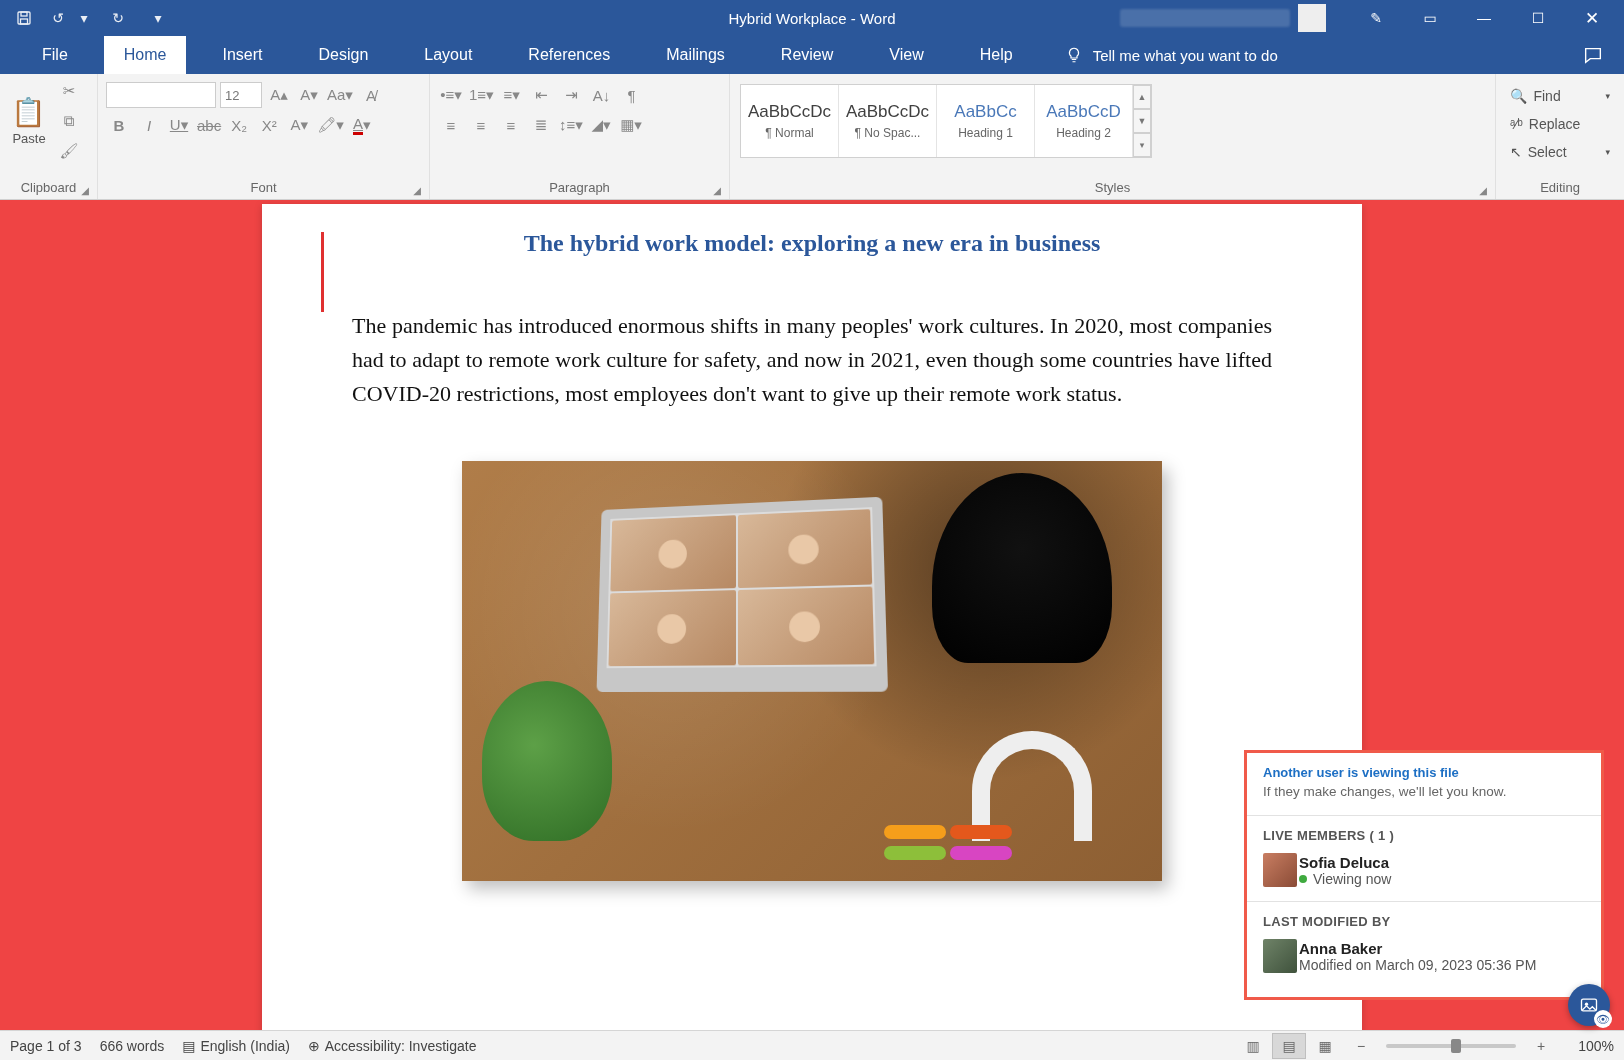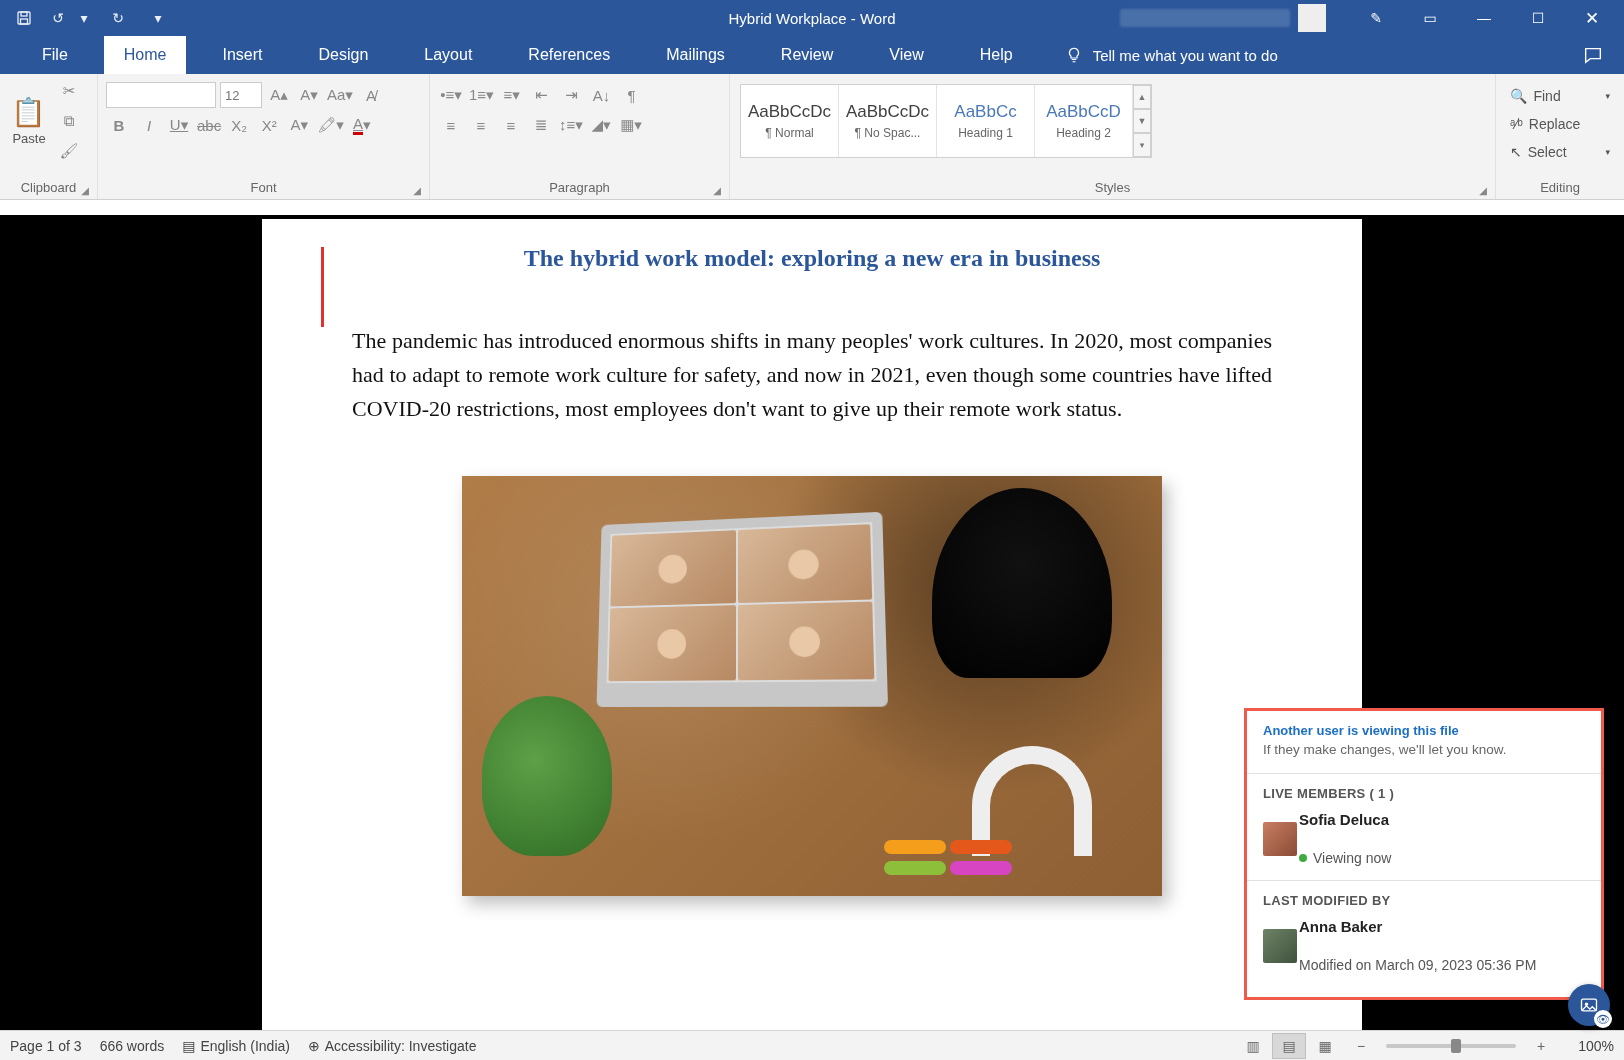--- a/index.html
+++ b/index.html
@@ -46,21 +46,21 @@
 .styles-gal .sitem .prev { font-size: 17px; color: #404040; white-space: nowrap; }
 .styles-gal .sitem.head .prev { color: #4a78b8; }
 .styles-gal .scroll { display: flex; flex-direction: column; width: 18px; }
 .styles-gal .scroll div { flex: 1; border: 1px solid #d0d0d0; display: flex; align-items: center; justify-content: center; font-size: 9px; color: #777; background: #f5f5f5; cursor: pointer; }
 
 
 .editing .eitem { display: flex; align-items: center; gap: 6px; height: 24px; padding: 0 6px; font-size: 14px; color: #555; cursor: pointer; }
 .ribbon .collapse { position: absolute; right: 8px; bottom: 6px; font-size: 18px; color: #888; }
 
 
-.docarea { position: absolute; top: 200px; bottom: 30px; left: 0; right: 0; background: #000000; overflow: hidden; margin-top: 15px; }
+.docarea { position: absolute; top: 200px; bottom: 30px; left: 0; right: 0; background: #ef4444; overflow: hidden; }
 .page { background: #fff; margin: 4px auto 0; width: 1100px; height: 100%; box-shadow: 0 2px 8px rgba(0,0,0,.18); padding: 26px 90px 0; position: relative; }
 .doctitle { text-align: center; color: #2b579a; font-family: Georgia, serif; font-size: 24px; font-weight: 700; margin-bottom: 52px; }
 .redmark { position: absolute; left: 59px; top: 28px; width: 3px; height: 80px; background: #e03030; }
 .para { font-family: Georgia, 'Times New Roman', serif; font-size: 22px; line-height: 1.55; color: #111; text-align: justify; margin-bottom: 50px; }
 .docimg { width: 700px; height: 420px; margin: 0 auto; box-shadow: 6px 8px 16px rgba(0,0,0,.25); position: relative; overflow: hidden; background: linear-gradient(135deg,#b07d49 0%, #a06f3e 45%, #8d5f33 100%); }
 .docimg::before { content: ""; position: absolute; inset: 0; background: radial-gradient(circle at 30% 35%, rgba(255,255,255,.12), transparent 40%), radial-gradient(circle at 75% 25%, rgba(0,0,0,.45), transparent 35%); }
 .laptop { position: absolute; left: 130px; top: 40px; width: 290px; height: 190px; background: #dcdcdc; border: 10px solid #c7c7c7; border-bottom-width: 24px; border-radius: 6px; display: grid; grid-template: 1fr 1fr / 1fr 1fr; gap: 2px; padding: 2px; transform: perspective(700px) rotateX(8deg) rotateY(-10deg); }
 .laptop div { background: linear-gradient(135deg,#d8b899,#b78963); border-radius: 2px; display: flex; align-items: center; justify-content: center; }
 .laptop div::after { content: ""; width: 30px; height: 30px; background: #e9c8a7; border-radius: 50%; }
 .lamp { position: absolute; right: 50px; top: 12px; width: 180px; height: 190px; background: radial-gradient(circle at 50% 40%, #111, #000); border-radius: 50% 50% 20% 20% / 60% 60% 30% 30%; }
@@ -73,21 +73,21 @@
 
 .notif { position: absolute; right: 20px; bottom: 60px; width: 360px; background: #fff; border: 3px solid #f05a4a; padding: 12px 16px 10px; font-size: 14px; z-index: 50; }
 .notif h3 { color: #1d6fc4; font-size: 13px; font-weight: 600; margin-bottom: 4px; }
 .notif .sub { color: #666; font-size: 13.5px; margin-bottom: 16px; }
 .notif hr { border: none; border-top: 1px solid #e2e2e2; margin: 6px -16px 12px; }
 .notif .sec { color: #555; font-size: 13px; font-weight: 700; letter-spacing: .3px; margin-bottom: 10px; }
 .notif .member { display: flex; align-items: center; gap: 2px; margin-bottom: 14px; }
 .notif .member .av { width: 34px; height: 34px; border-radius: 2px; background: linear-gradient(135deg,#c97e62,#8a4b36); }
 .notif .member .av.b { background: linear-gradient(135deg,#6f8368,#3f523c); }
 .notif .member .info .nm { font-weight: 700; color: #222; font-size: 15px; }
-.notif .member .info .st { color: #555; font-size: 14px; display: flex; align-items: center; gap: 6px; margin-top: 22px; }
+.notif .member .info .st { color: #555; font-size: 14px; display: flex; align-items: center; gap: 6px; }
 .notif .dot { width: 8px; height: 8px; background: #3faa3f; border-radius: 50%; display: inline-block; }
 .chat-bubble { position: absolute; right: 14px; bottom: 34px; width: 42px; height: 42px; border-radius: 50%; background: #2b579a; display: flex; align-items: center; justify-content: center; color: #fff; z-index: 60; box-shadow: 0 2px 6px rgba(0,0,0,.3); }
 .chat-bubble .eye { position: absolute; right: -2px; bottom: -2px; width: 18px; height: 18px; background: #fff; border-radius: 50%; display: flex; align-items: center; justify-content: center; font-size: 11px; color: #2b579a; }
 
 
 .statusbar { position: absolute; bottom: 0; left: 0; right: 0; height: 30px; background: #f3f3f3; border-top: 1px solid #d5d5d5; display: flex; align-items: center; font-size: 14px; color: #444; padding: 0 10px; gap: 18px; }
 .statusbar .right { margin-left: auto; display: flex; align-items: center; gap: 2px; }
 .statusbar .vbtn { width: 34px; height: 26px; display: inline-flex; align-items: center; justify-content: center; border: 1px solid transparent; cursor: pointer; color: #666; }
 .statusbar .vbtn.act { background: #d8d8d8; border-color: #bfbfbf; }
 .statusbar .slider { width: 130px; height: 4px; background: #c8c8c8; border-radius: 2px; position: relative; margin: 0 6px; }

